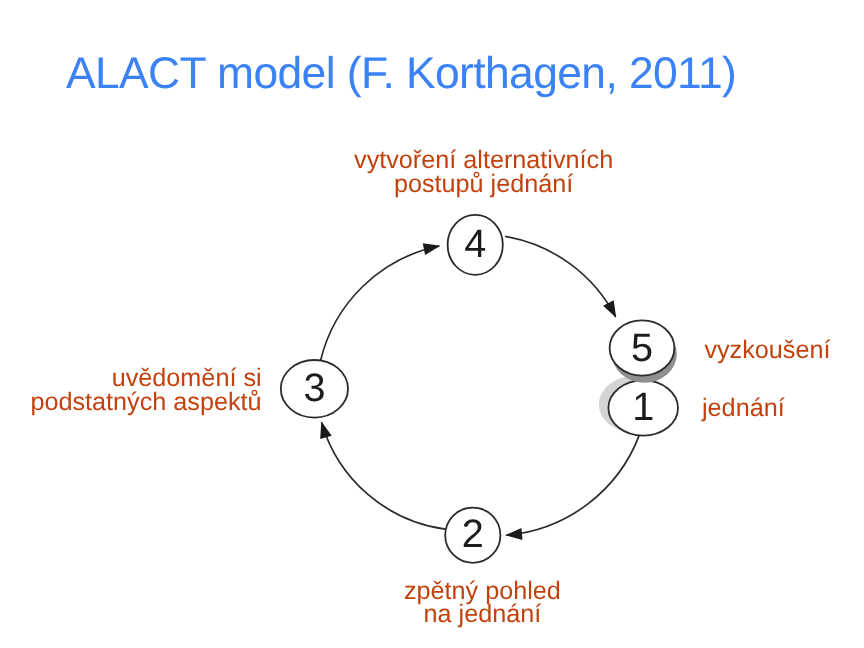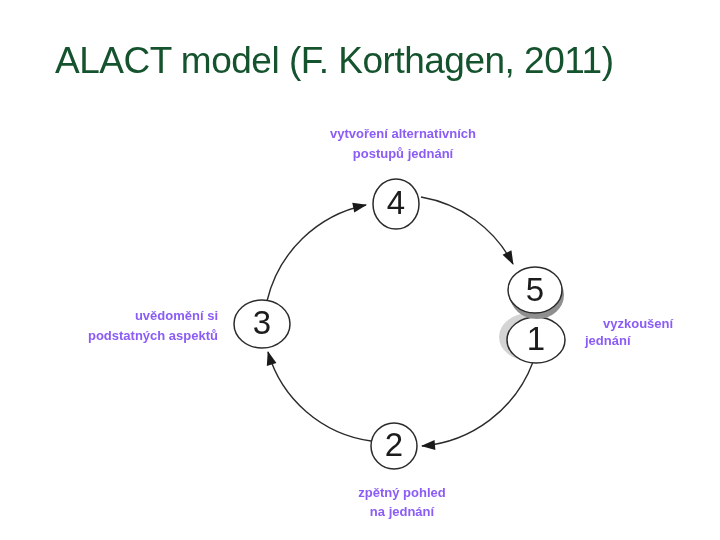--- a/index.html
+++ b/index.html
@@ -16,21 +16,21 @@
     font-family: "Liberation Sans", "DejaVu Sans", sans-serif;
   }
   .title {
     position: absolute;
     left: 55px;
     top: 40px;
     margin: 0;
     font-size: 37px;
     font-weight: 400;
     letter-spacing: -0.5px;
-    color: #14532d;
+    color: #3b82f6;
     line-height: 1.15;
     white-space: nowrap;
   }
   .diagram {
     position: absolute;
     inset: 0;
   }
   .diagram svg {
     position: absolute;
     left: 0;
@@ -39,28 +39,28 @@
   .node-num {
     position: absolute;
     transform: translate(-50%, -54%);
     font-size: 33px;
     font-weight: 400;
     color: #1c1c1c;
     line-height: 1;
   }
   .node-label {
     position: absolute;
-    font-size: 13px;
-    font-weight: 700;
-    color: #8b5cf6;
+    font-size: 21px;
+    font-weight: 400;
+    color: #c2410c;
     line-height: 20px;
     white-space: pre-line;
   }
   .label-top    { left: 403px; top: 124px; transform: translateX(-50%); text-align: center; width: 260px; margin-left: -130px; transform: none; }
-  .label-right5 { left: 603px; top: 292px; transform: translateY(-50%); margin-top: 32px; }
+  .label-right5 { left: 587px; top: 292px; transform: translateY(-50%); }
   .label-right1 { left: 585px; top: 341px; transform: translateY(-50%); text-align: center; }
   .label-left3  { right: 502px; top: 326px; transform: translateY(-50%); text-align: right; width: 200px; }
   .label-bottom { left: 272px; top: 483px; text-align: center; width: 260px; line-height: 19px; }
 </style>
 </head>
 <body>
 
 <div class="slide">
 
   <h1 class="title">ALACT model (F. Korthagen, 2011)</h1>

